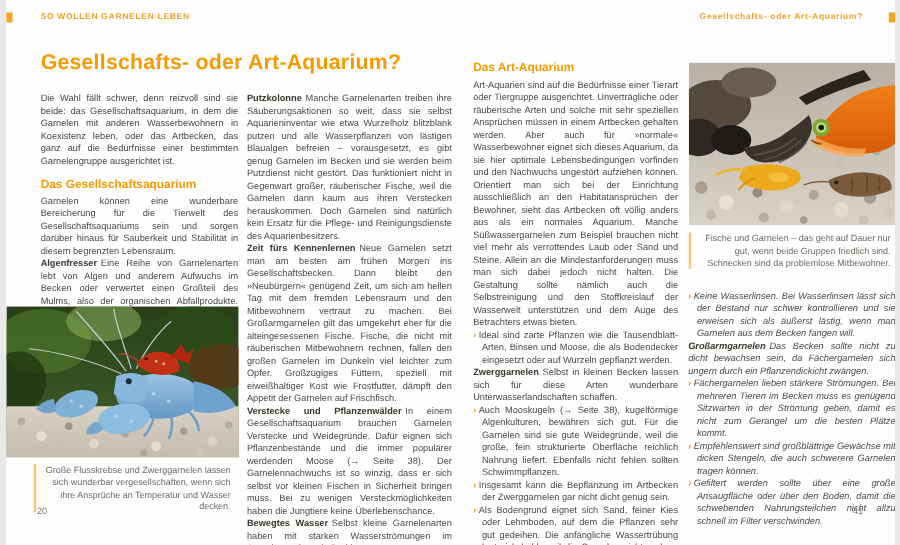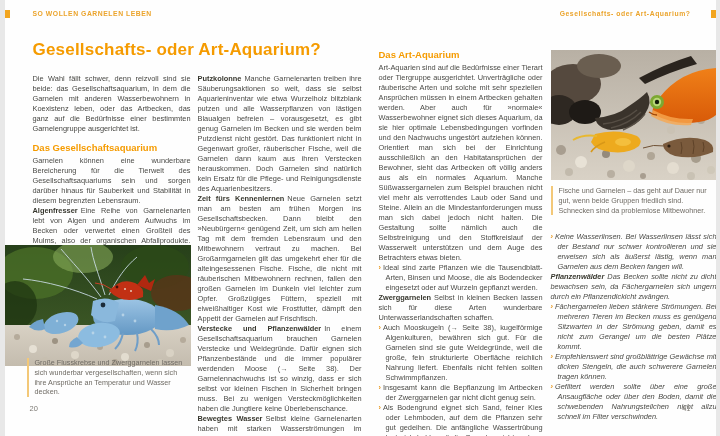--- a/index.html
+++ b/index.html
@@ -38,23 +38,23 @@
   .para { margin:0; }
   .para .lead { font-weight:bold; color:#38382f; padding-right:3px; }
   .para.bullet { padding-left:7px; text-indent:-7px; }
   .chev { color:#e8971c; font-weight:bold; padding-right:2px; }
   .photo { position:absolute; overflow:hidden; }
   .photo svg { display:block; }
   .photo-left  { left:0;     top:245px; width:186px; height:121px; }
   .photo-right { left:546px; top:50px;  width:166px; height:130px; }
   .caption {
     position:absolute; font-size:7.2px; line-height:9.8px; color:#6e6a63;
-    border-left:2px solid #f3c878; padding-left:6px; text-align:left;
-  }
-  .caption-left  { left:22px;  top:358px; width:158px; }
+    border-left:2px solid #f3c878; padding-left:6px; text-align:right;
+  }
+  .caption-left  { left:22px;  top:371px; width:158px; }
   .caption-right { left:546px; top:186px; width:162px; }
   .pagenum {
     position:absolute; top:404px; font-size:7.5px; color:#7d7a74;
   }
   .pagenum-left  { left:25px; }
   .pagenum-right { right:25px;margin-left:16px; }
 </style>
 </head>
 <body>
 
@@ -249,21 +249,21 @@
         <circle cx="118" cy="96" r="1.6" fill="#2a1c10"></circle>
       </g>
     </svg>
   </div>
 
   <div class="caption caption-right">Fische und Garnelen – das geht auf Dauer nur gut, wenn beide Gruppen friedlich sind. Schnecken sind da problemlose Mitbewohner.</div>
 
   <div class="col col4">
     <div>
         <p class="para bullet"><span class="chev">›</span>Keine Wasserlinsen. Bei Wasserlinsen lässt sich der Bestand nur schwer kontrollieren und sie erweisen sich als äußerst lästig, wenn man Garnelen aus dem Becken fangen will.</p>
-        <p class="para"><span class="lead">Pflanzenwälder</span>Das Becken sollte nicht zu dicht bewachsen sein, da Fächergarnelen sich ungern durch ein Pflanzendickicht zwängen.</p>
+        <p class="para"><span class="lead">Großarmgarnelen</span>Das Becken sollte nicht zu dicht bewachsen sein, da Fächergarnelen sich ungern durch ein Pflanzendickicht zwängen.</p>
         <p class="para bullet"><span class="chev">›</span>Fächergarnelen lieben stärkere Strömungen. Bei mehreren Tieren im Becken muss es genügend Sitzwarten in der Strömung geben, damit es nicht zum Gerangel um die besten Plätze kommt.</p>
         <p class="para bullet"><span class="chev">›</span>Empfehlenswert sind großblättrige Gewächse mit dicken Stengeln, die auch schwerere Garnelen tragen können.</p>
         <p class="para bullet"><span class="chev">›</span>Gefiltert werden sollte über eine große Ansaugfläche oder über den Boden, damit die schwebenden Nahrungsteilchen nicht allzu schnell im Filter verschwinden.</p>
       </div>
   </div>
 
   <div class="pagenum pagenum-right">41</div>
 
 </div>
 

